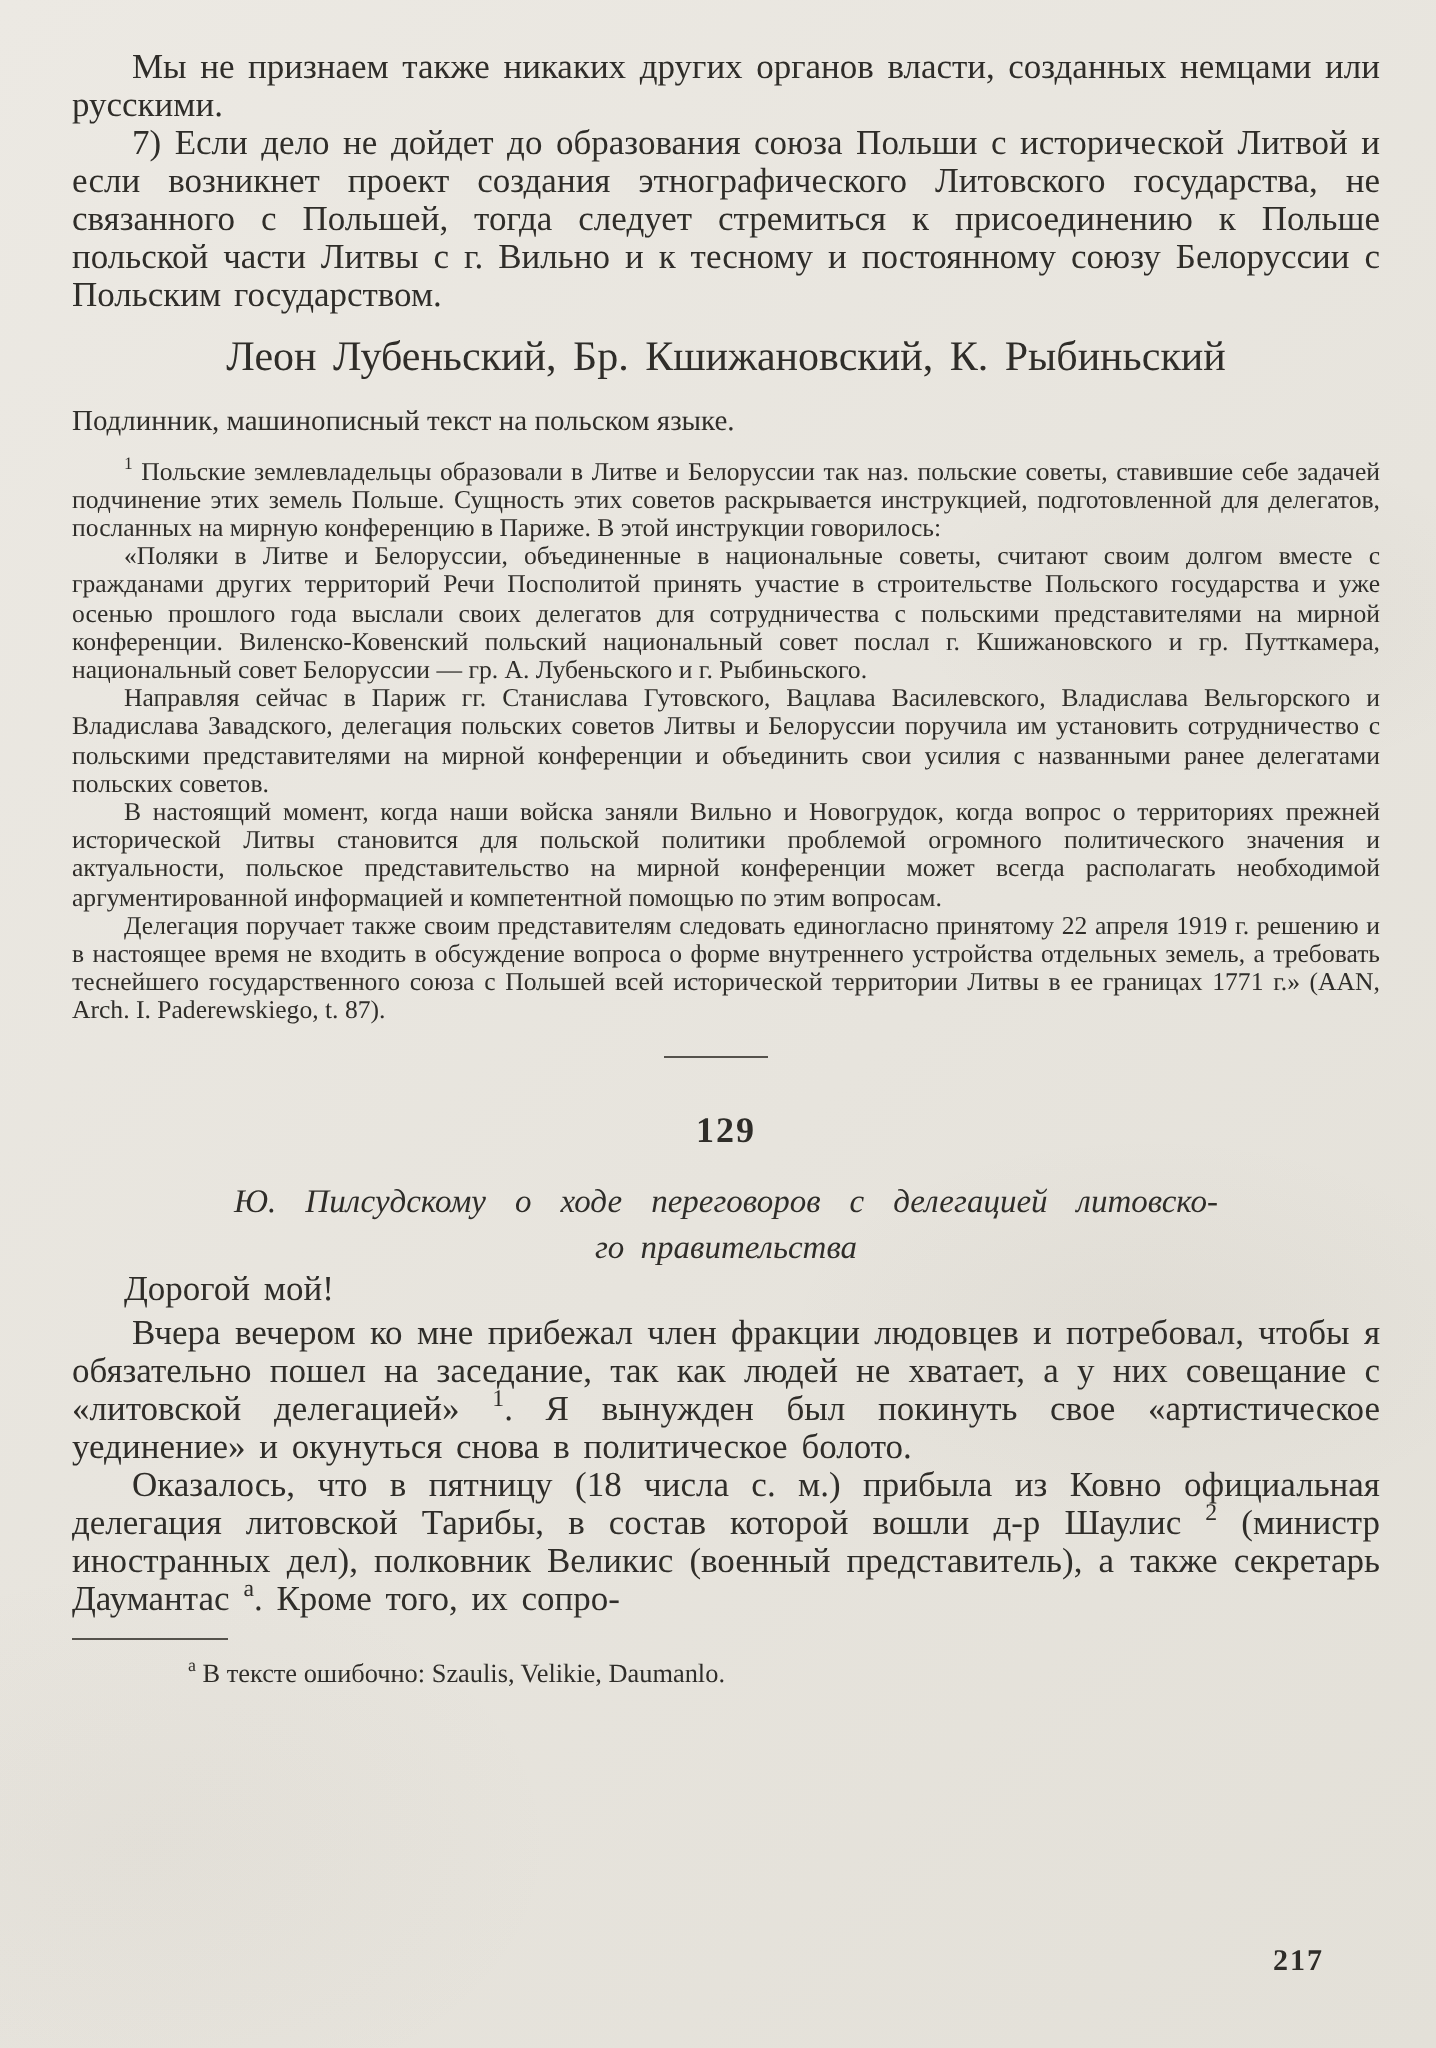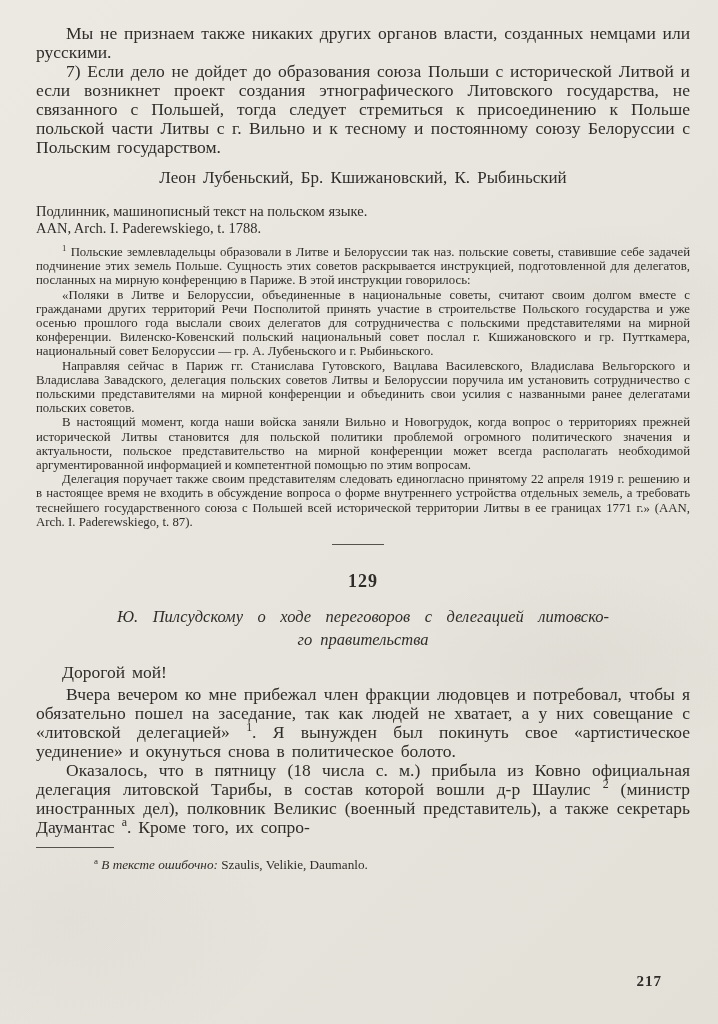--- a/index.html
+++ b/index.html
@@ -26,63 +26,62 @@
     box-sizing: border-box;
     height: 100%;
     padding: 24px 28px 0 36px;
   }
   p { margin: 0; }
   sup { font-size: 68%; line-height: 0; vertical-align: super; }
 
   .main-text { font-size: 17.5px; line-height: 19px; text-align: justify; word-spacing: 2px; }
   .main-text p { text-indent: 30px; }
 
-  .sigs { margin-top: 11px; text-align: center; font-size: 17px; line-height: 20px; word-spacing: 3px; }
+  .sigs { margin-top: 11px; text-align: center; font-size: 21px; line-height: 20px; word-spacing: 3px; }
 
   .prov { margin-top: 15px; font-size: 14.5px; line-height: 16.5px; }
 
   .fn-block { margin-top: 9px; font-size: 12.8px; line-height: 14.2px; text-align: justify; }
   .fn-block p { text-indent: 26px; }
 
   .divider { width: 52px; height: 0; border-top: 1.5px solid #55524c; margin: 15px 0 0 296px; }
 
   .doc-number { margin-top: 26px; text-align: center; font-weight: bold; font-size: 18px; letter-spacing: 1px; }
 
   .heading { width: 492px; margin: 13px auto 0; font-style: italic; font-size: 16.5px; line-height: 23px; word-spacing: 4px; }
   .hl-j { text-align: justify; text-align-last: justify; }
   .hl-c { text-align: center; }
 
-  .letter { margin-top: 12px; font-size: 17.5px; line-height: 19px; text-align: justify; word-spacing: 2.5px; }
+  .letter { font-size: 17.5px; line-height: 19px; text-align: justify; word-spacing: 2.5px; }
   .letter .salutation { text-indent: 26px; margin-bottom: 3px; }
   .letter p { text-indent: 30px; }
 
   .fnsep { width: 78px; height: 0; border-top: 1.5px solid #55524c; margin: 10px 0 0 0; }
 
   .fn-a { margin-top: 9px; font-size: 13.2px; line-height: 15px; text-indent: 58px; }
-  .fn-a .lbl { font-style: italic; }
+  .fn-a .lbl { }
 
   .pageno { position: absolute; right: 56px; bottom: 34px; font-weight: bold; font-size: 15px; letter-spacing: 1px; }
 </style>
 </head>
 <body>
 
 <div class="page">
 
   <section class="main-text">
     <p>Мы не признаем также никаких других органов власти, созданных немцами или русскими.</p>
     <p>7) Если дело не дойдет до образования союза Польши с исторической Литвой и если возникнет проект создания этнографического Литовского государства, не связанного с Польшей, тогда следует стремиться к присоединению к Польше польской части Литвы с г. Вильно и к тесному и постоянному союзу Белоруссии с Польским государством.</p>
   </section>
 
   <div class="sigs">
     <div>Леон Лубеньский, Бр. Кшижановский, К. Рыбиньский</div>
   </div>
 
   <div class="prov">
     <div>Подлинник, машинописный текст на польском языке.</div>
-    <div>AAN, Arch. I. Paderewskiego, t. 1788.</div>
   </div>
 
   <section class="fn-block">
     <p><sup>1</sup> <span>Польские землевладельцы образовали в Литве и Белоруссии так наз. польские советы, ставившие себе задачей подчинение этих земель Польше. Сущность этих советов раскрывается инструкцией, подготовленной для делегатов, посланных на мирную конференцию в Париже. В этой инструкции говорилось:</span></p>
     <p>«Поляки в Литве и Белоруссии, объединенные в национальные советы, считают своим долгом вместе с гражданами других территорий Речи Посполитой принять участие в строительстве Польского государства и уже осенью прошлого года выслали своих делегатов для сотрудничества с польскими представителями на мирной конференции. Виленско-Ковенский польский национальный совет послал г. Кшижановского и гр. Путткамера, национальный совет Белоруссии — гр. А. Лубеньского и г. Рыбиньского.</p>
     <p>Направляя сейчас в Париж гг. Станислава Гутовского, Вацлава Василевского, Владислава Вельгорского и Владислава Завадского, делегация польских советов Литвы и Белоруссии поручила им установить сотрудничество с польскими представителями на мирной конференции и объединить свои усилия с названными ранее делегатами польских советов.</p>
     <p>В настоящий момент, когда наши войска заняли Вильно и Новогрудок, когда вопрос о территориях прежней исторической Литвы становится для польской политики проблемой огромного политического значения и актуальности, польское представительство на мирной конференции может всегда располагать необходимой аргументированной информацией и компетентной помощью по этим вопросам.</p>
     <p>Делегация поручает также своим представителям следовать единогласно принятому 22 апреля 1919 г. решению и в настоящее время не входить в обсуждение вопроса о форме внутреннего устройства отдельных земель, а требовать теснейшего государственного союза с Польшей всей исторической территории Литвы в ее границах 1771 г.» (AAN, Arch. I. Paderewskiego, t. 87).</p>
   </section>
 

